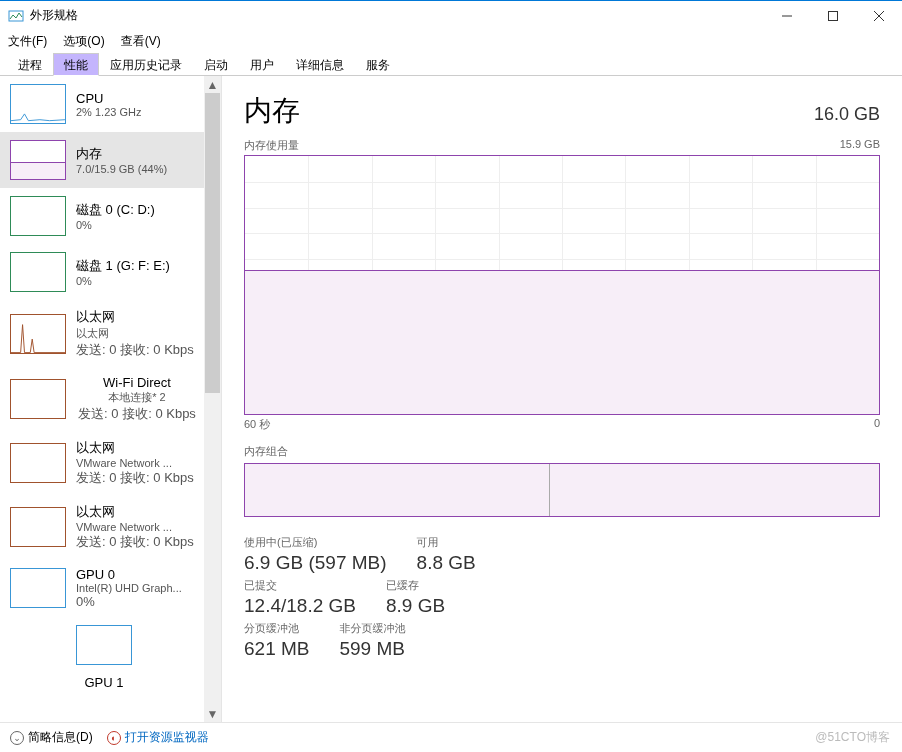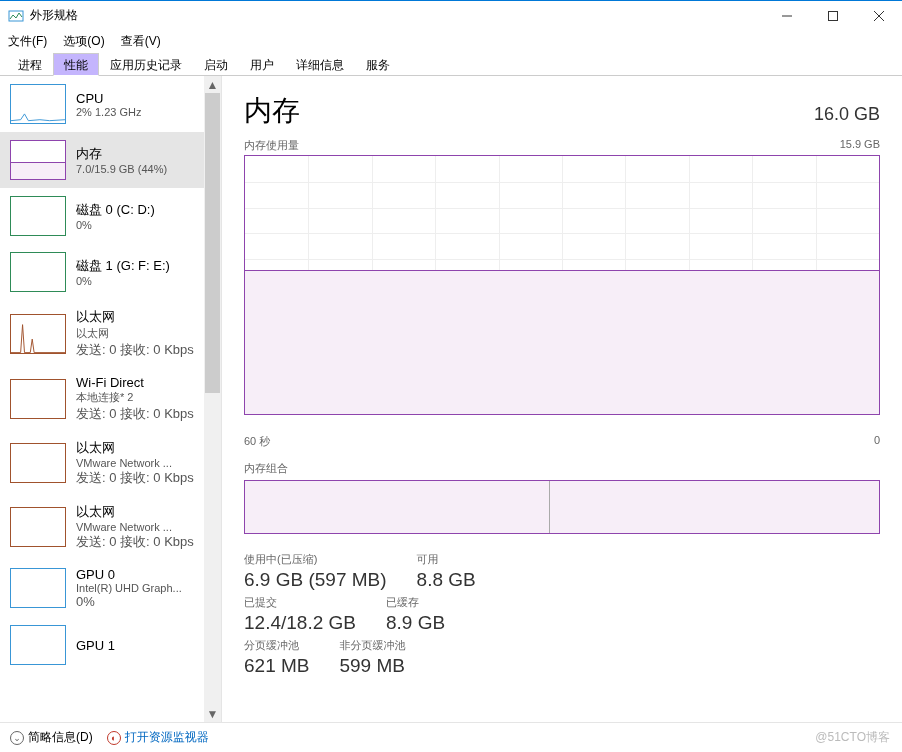--- a/index.html
+++ b/index.html
@@ -31,21 +31,21 @@
 .main{flex:1;padding:16px 22px 0 22px;overflow:hidden}
 .main-head{display:flex;align-items:baseline;margin-bottom:8px}
 .main-title{font-size:28px;font-weight:400}
 .main-cap{margin-left:auto;font-size:18px;color:#333}
 .graph-label-row{display:flex;font-size:11px;color:#666;margin-bottom:2px}
 .graph-label-row .r{margin-left:auto}
 .big-graph{height:260px;border:1px solid #8e44ad;position:relative;background:#fff}
 .grid-v{position:absolute;top:0;bottom:0;width:1px;background:#eee}
 .grid-h{position:absolute;left:0;right:0;height:1px;background:#eee}
 .graph-fill{position:absolute;left:0;right:0;bottom:0;height:56%;background:#f7eef8;border-top:1px solid #8e44ad}
-.axis-row{display:flex;font-size:11px;color:#666;margin-top:19px}
+.axis-row{display:flex;font-size:11px;color:#666;margin-top:2px}
 .axis-row .r{margin-left:auto}
 .comp-graph{height:54px;border:1px solid #8e44ad;margin-top:4px;position:relative;background:#f7eef8}
 .comp-divider{position:absolute;top:0;bottom:0;left:48%;width:1px;background:#aaa}
 .stats{display:flex;margin-top:18px;gap:40px}
 .stats-left{display:flex;flex-direction:column;gap:4px}
 .stats-row{display:flex;gap:30px}
 .stat .lbl{font-size:11px;color:#666;margin-bottom:2px}
 .stat .val{font-size:19px;color:#333}
 .stats-right{font-size:12px}
 .kv{display:flex;margin-bottom:4px}
@@ -145,21 +145,21 @@
           <svg viewBox="0 0 56 40" style="position: absolute; inset: 0px;">
             <polyline points="0,39 10,39 12,10 14,39 20,39 22,25 24,39 56,39" fill="none" stroke="#a0522d" stroke-width="1"></polyline>
           </svg>
         </div>
         <div class="item-info">
           <div class="l1">以太网</div>
           <div class="l2">以太网</div>
           <div class="l3">发送: 0 接收: 0 Kbps</div>
         </div>
       </div>
-      <div class="item" style="width: calc(100% - 17px);">
+      <div class="item" style="width: calc(100% - 17px); text-align: center;">
         <div class="thumb-chart" style="border-color: rgb(160, 82, 45);"></div>
         <div class="item-info">
           <div class="l1">Wi-Fi Direct</div>
           <div class="l2">本地连接* 2</div>
           <div class="l3">发送: 0 接收: 0 Kbps</div>
         </div>
       </div>
       <div class="item" style="width: calc(100% - 17px);">
         <div class="thumb-chart" style="border-color: rgb(160, 82, 45);"></div>
         <div class="item-info">
@@ -177,21 +177,21 @@
         </div>
       </div>
       <div class="item" style="width: calc(100% - 17px);">
         <div class="thumb-chart" style="border-color: rgb(57, 150, 214);"></div>
         <div class="item-info">
           <div class="l1">GPU 0</div>
           <div class="l2">Intel(R) UHD Graph...</div>
           <div class="l3">0%</div>
         </div>
       </div>
-      <div class="item" style="width: calc(100% - 17px);">
+      <div class="item" style="width: calc(100% - 17px); flex-direction: column;">
         <div class="thumb-chart" style="border-color: rgb(57, 150, 214);"></div>
         <div class="item-info">
           <div class="l1">GPU 1</div>
           <div class="l2"></div>
         </div>
       </div>
       <div class="scrollshim">
       <div class="arrow" style="top:0">▲</div>
       <div class="thumb" style="top:17px"></div>
       <div class="arrow" style="bottom:0">▼</div>

